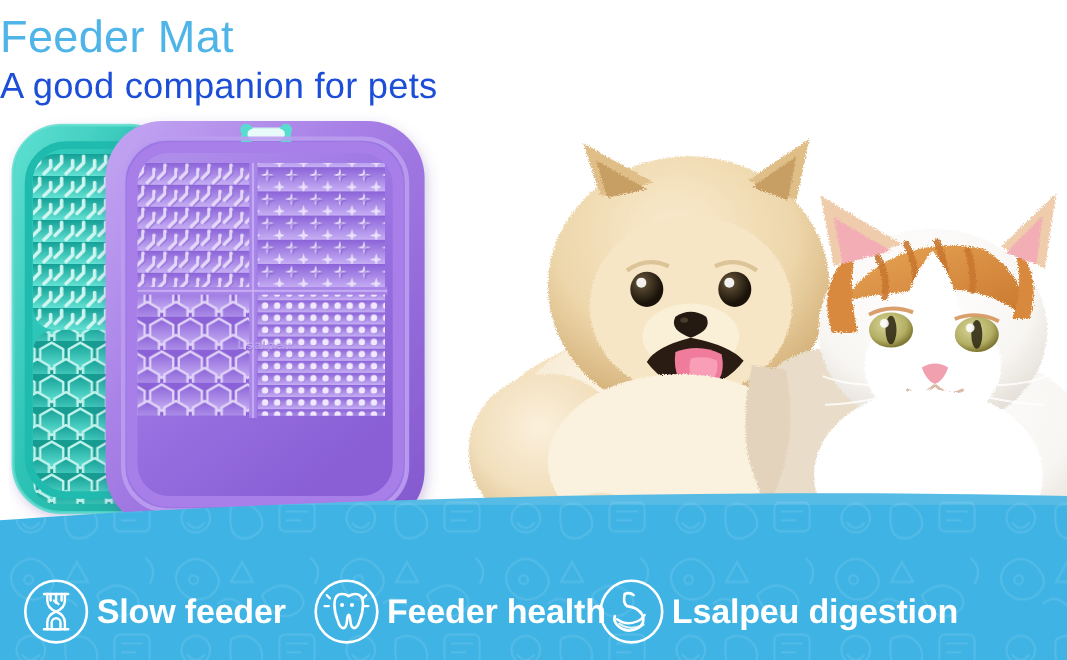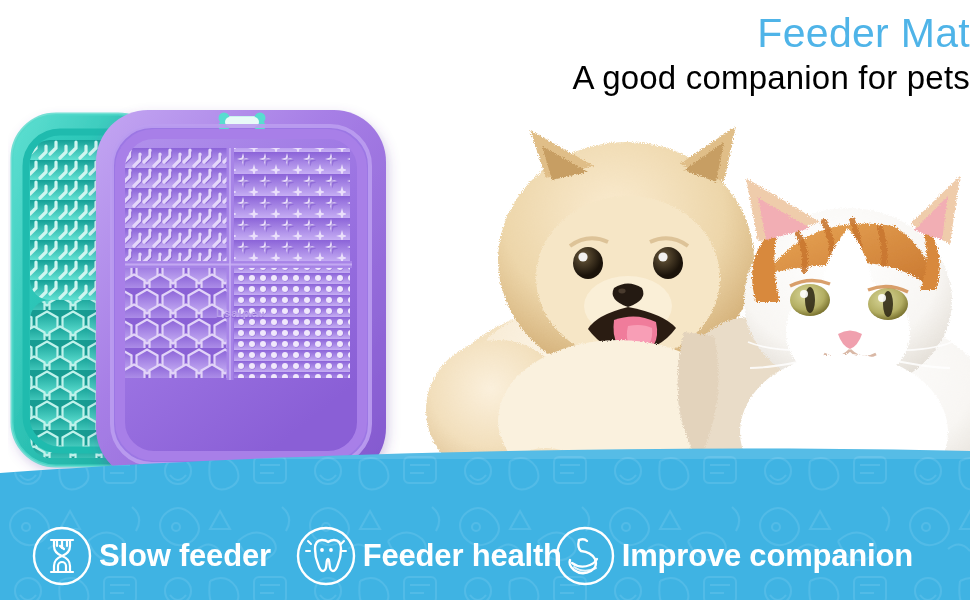--- a/index.html
+++ b/index.html
@@ -6,44 +6,44 @@
   body{
     width:970px;height:600px;overflow:hidden;
     background:#ffffff;
     font-family:"Liberation Sans", sans-serif;
     position:relative;
   }
   #banner{position:relative;width:970px;height:600px;overflow:hidden;background:#fff;}
 
   
   .headline-block{
-    position:absolute;top:8px;left:0;width:970px;text-align:right;z-index:40;
+    position:absolute;top:8px;left:0;width:970px;text-align:left;z-index:40;
   }
   .title{
     font-size:41px;line-height:50px;font-weight:400;letter-spacing:.3px;
     color:#4FB4E8;margin:0;
   }
   .subtitle{
     font-size:33px;line-height:40px;font-weight:400;letter-spacing:.2px;
-    color:#000000;margin:0;
+    color:#1d4ed8;margin:0;
   }
 
   
   .band{
     position:absolute;left:0;bottom:0;width:970px;height:155px;z-index:30;
     overflow:hidden;
   }
   .band-fill{position:absolute;inset:0;}
   .band-fill svg{display:block;width:970px;height:155px;}
 
   
   .features{
     position:absolute;left:0;bottom:0;width:970px;height:88px;z-index:34;
     display:flex;align-items:center;justify-content:flex-start;
-    padding-left:29px;box-sizing:border-box;
+    padding-left:18px;box-sizing:border-box;
   }
   .feature{display:flex;align-items:center;}
   .feature .ficon{
     width:66px;height:66px;flex:0 0 66px;
     display:flex;align-items:center;justify-content:center;
   }
   .feature .flabel{
     color:#ffffff;font-size:31px;line-height:34px;font-weight:700;
     letter-spacing:-.2px;white-space:nowrap;margin-left:4px;
   }
@@ -462,18 +462,18 @@
     <div class="feature">
       <span class="ficon">
         <svg width="62" height="62" viewBox="0 0 62 62" xmlns="http://www.w3.org/2000/svg">
           <circle cx="31" cy="31" r="28" fill="none" stroke="#ffffff" stroke-width="2.4"></circle>
           <path d="M25 15 q-2 8 2 11 q10 1 14 8 q3 8 -4 12 q-9 5 -17 -1 q-6 -5 -4 -10" fill="none" stroke="#ffffff" stroke-width="2.4" stroke-linecap="round" stroke-linejoin="round"></path>
           <path d="M25 15 q5 -2 8 1" fill="none" stroke="#ffffff" stroke-width="2.4" stroke-linecap="round"></path>
           <path d="M18 38 q8 6 18 2 q5 -2 7 -6" fill="none" stroke="#ffffff" stroke-width="2.2" stroke-linecap="round"></path>
           <path d="M20 42 q10 7 22 1" fill="none" stroke="#ffffff" stroke-width="2" stroke-linecap="round" opacity=".85"></path>
         </svg>
       </span>
-      <span class="flabel">Improve companion</span>
+      <span class="flabel">Lsalpeu digestion</span>
     </div>
 
   </div>
 
 </div>
 
 </body></html>

